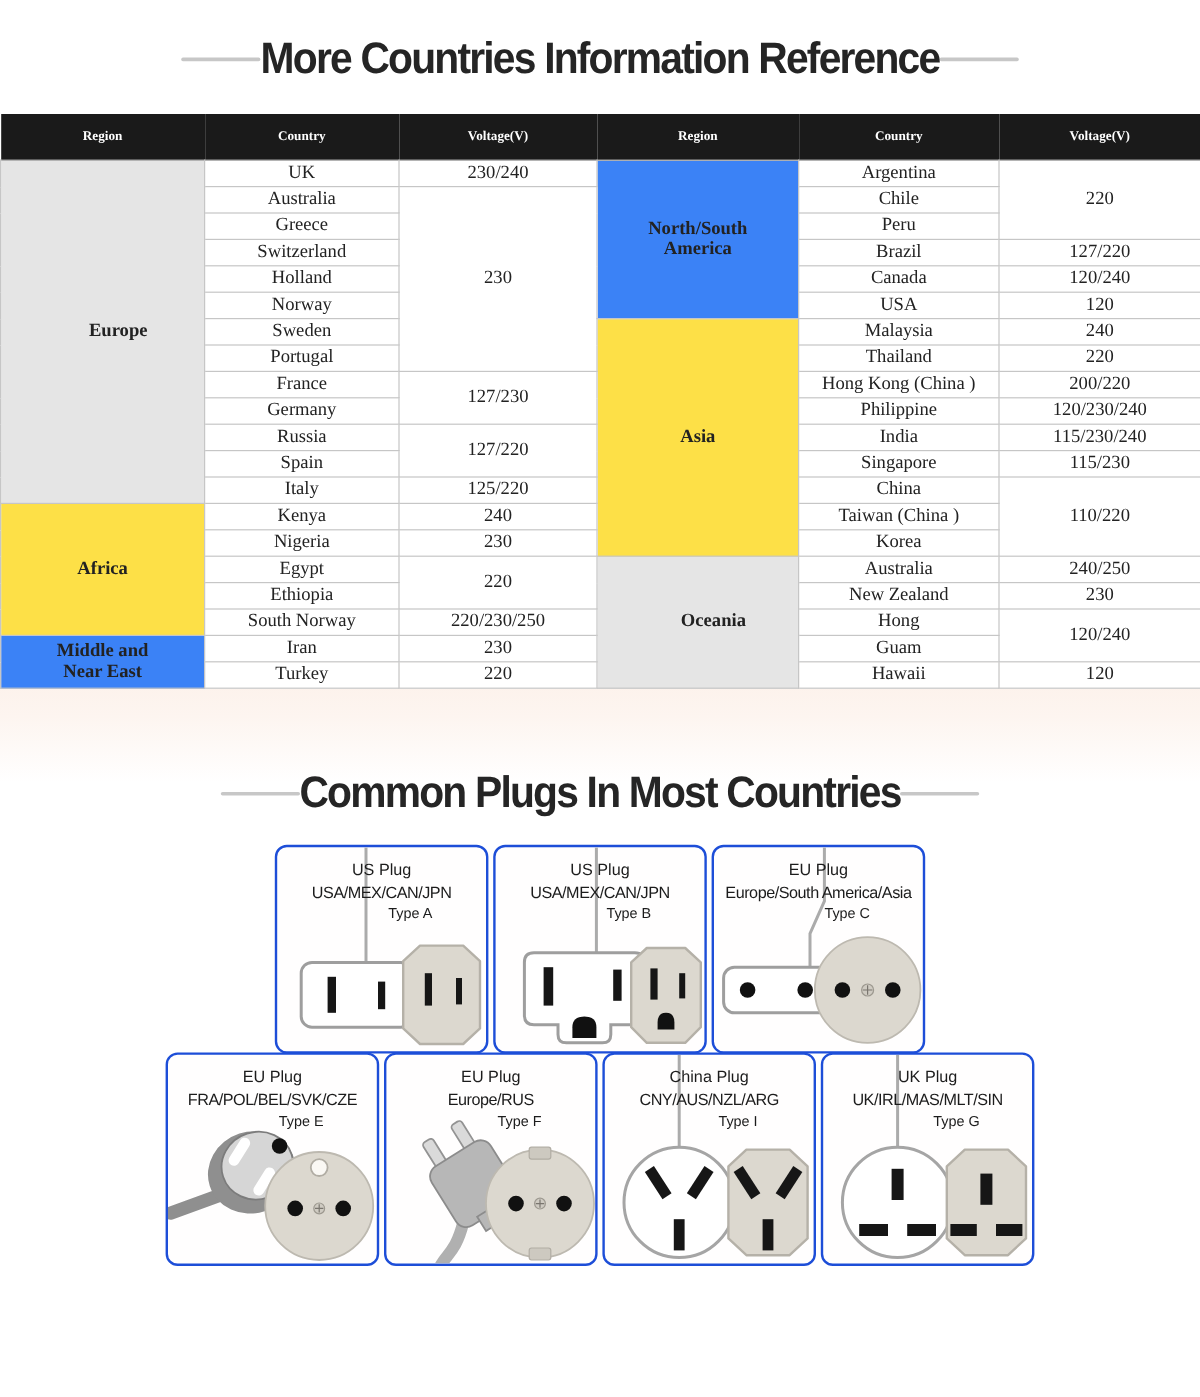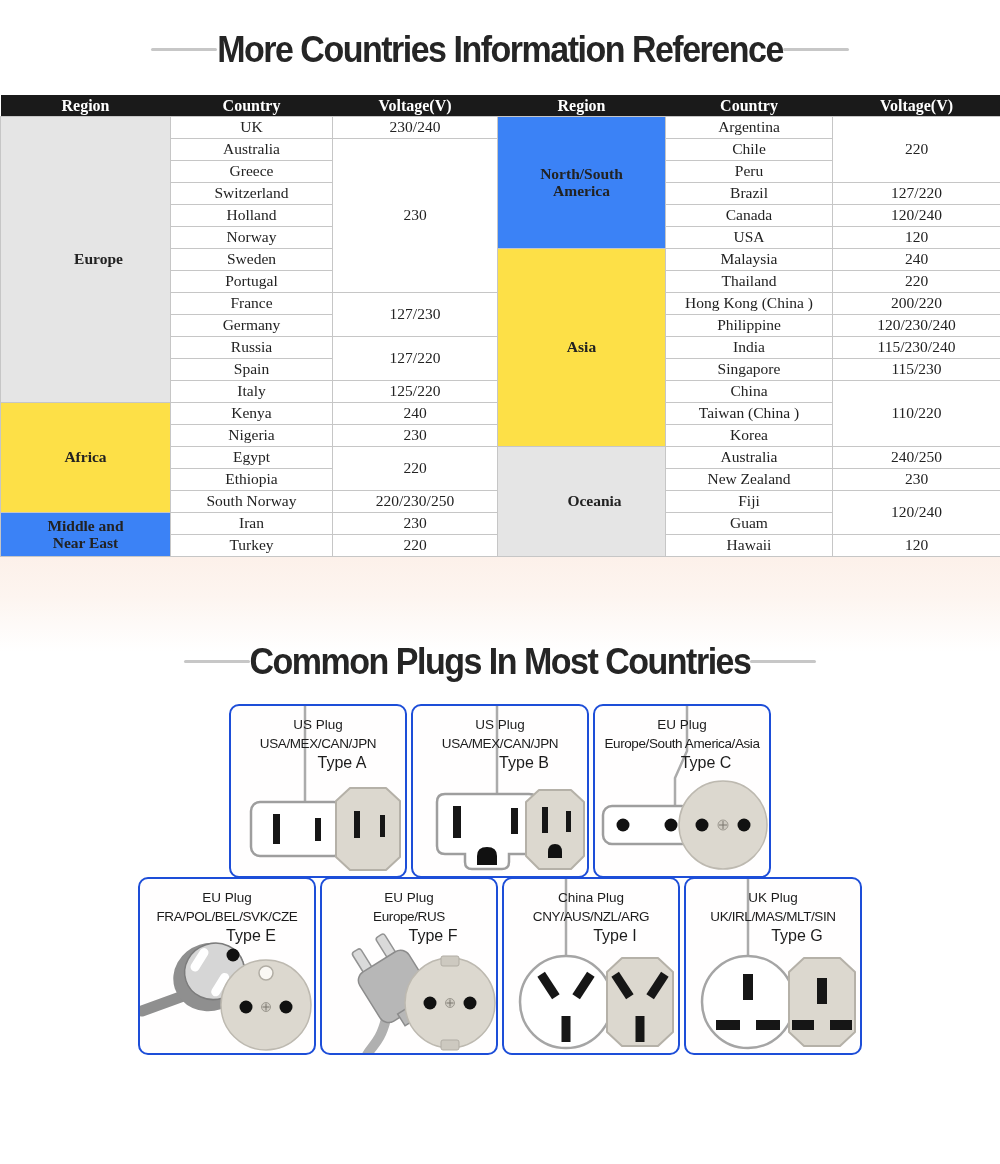--- a/index.html
+++ b/index.html
@@ -13,41 +13,41 @@
              justify-content:center;}
   .title-row.t1{top:20px;height:58px;}
   .title-row.t2{top:632px;height:58px;}
   .rule{width:66px;height:3px;background:#c7c7c7;border-radius:2px;flex:0 0 auto;}
   .big-title{margin:0;font-size:34px;font-weight:bold;letter-spacing:-1.5px;color:#252525;
              white-space:nowrap;font-family:"Liberation Sans", sans-serif;transform:scaleY(1.08);}
 
   
   #vtable{position:absolute;top:95px;left:0;width:1000px;border-collapse:collapse;
           table-layout:fixed;font-family:"Liberation Serif", serif;}
-  #vtable th{background:#1a1a1a;color:#ffffff;font-size:16px;font-weight:bold;
-             height:21px;padding:0;border:none;}
+  #vtable th{background:#1a1a1a;color:#ffffff;font-size:11px;font-weight:bold;
+             height:38px;padding:0;border:none;}
   #vtable td{border:1px solid #c6c6c6;font-size:15.5px;color:#222222;text-align:center;
              vertical-align:middle;padding:0 2px;height:21px;line-height:1.05;background:#fff;}
   #vtable td.region{font-weight:bold;white-space:pre-line;}
   #vtable td.shade-white{background:#e5e5e5;padding-left:28px;}
   #vtable td.shade-light{background:#fde047;}
   #vtable td.shade-dark{background:#3b82f6;}
 
   
   .cards-row{position:absolute;left:0;width:100%;display:flex;justify-content:center;gap:4px;}
   .cards-row.r1{top:704px;}
   .cards-row.r2{top:877px;}
   .plug-card{position:relative;width:174px;height:170px;background:#fffefe;
              border:2px solid #1d4ed8;border-radius:10px;overflow:hidden;flex:0 0 auto;}
   .cards-row.r2 .plug-card{height:174px;}
   .plug-art{position:absolute;left:0;top:0;width:100%;height:100%;z-index:1;}
   .card-text{position:relative;z-index:2;text-align:center;padding-top:11px;color:#1c1c1c;}
   .plug-name{font-size:13.5px;}
   .plug-regions{font-size:13.5px;margin-top:4px;letter-spacing:-0.4px;}
-  .plug-type{font-size:16px;margin-top:3px;padding-left:48px;}
+  .plug-type{font-size:12px;margin-top:3px;padding-left:48px;}
 </style>
 </head>
 <body>
 
 <div class="canvas">
   <div class="pink-band"></div>
 
   <div class="title-row t1">
     <span class="rule"></span>
     <h1 class="big-title">More Countries Information Reference</h1>
@@ -165,21 +165,21 @@
           <td class="voltage" rowspan="1">240/250</td>
         </tr>
         <tr>
           <td class="country">Ethiopia</td>
           <td class="country">New Zealand</td>
           <td class="voltage" rowspan="1">230</td>
         </tr>
         <tr>
           <td class="country">South Norway</td>
           <td class="voltage" rowspan="1">220/230/250</td>
-          <td class="country">Fiji</td>
+          <td class="country">Hong</td>
           <td class="voltage" rowspan="2">120/240</td>
         </tr>
         <tr>
           <td class="region shade-dark" rowspan="2">Middle and
 Near East</td>
           <td class="country">Iran</td>
           <td class="voltage" rowspan="1">230</td>
           <td class="country">Guam</td>
         </tr>
         <tr>

